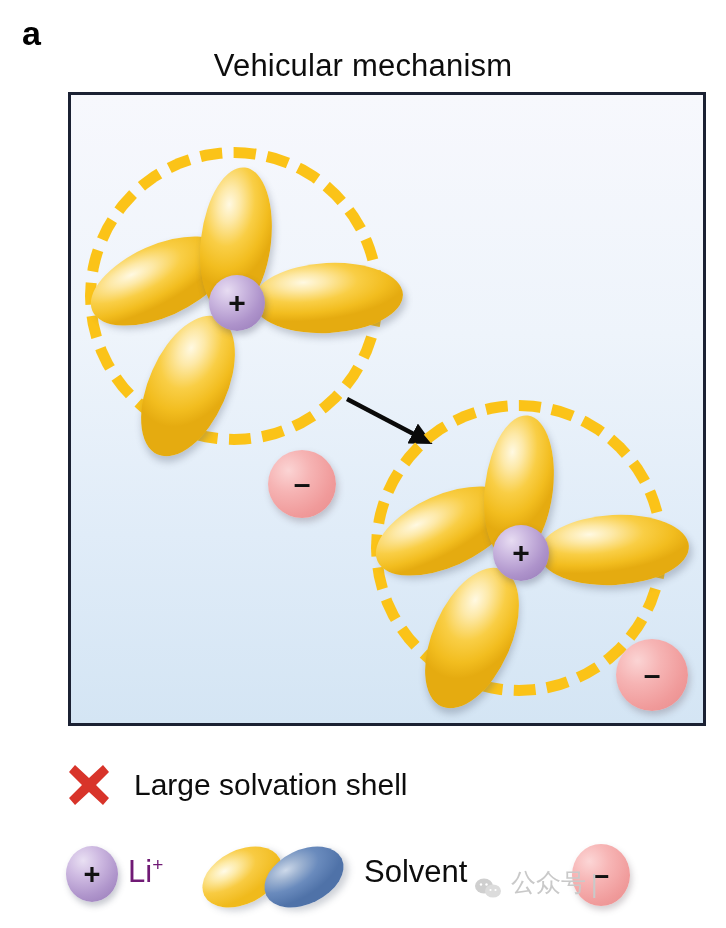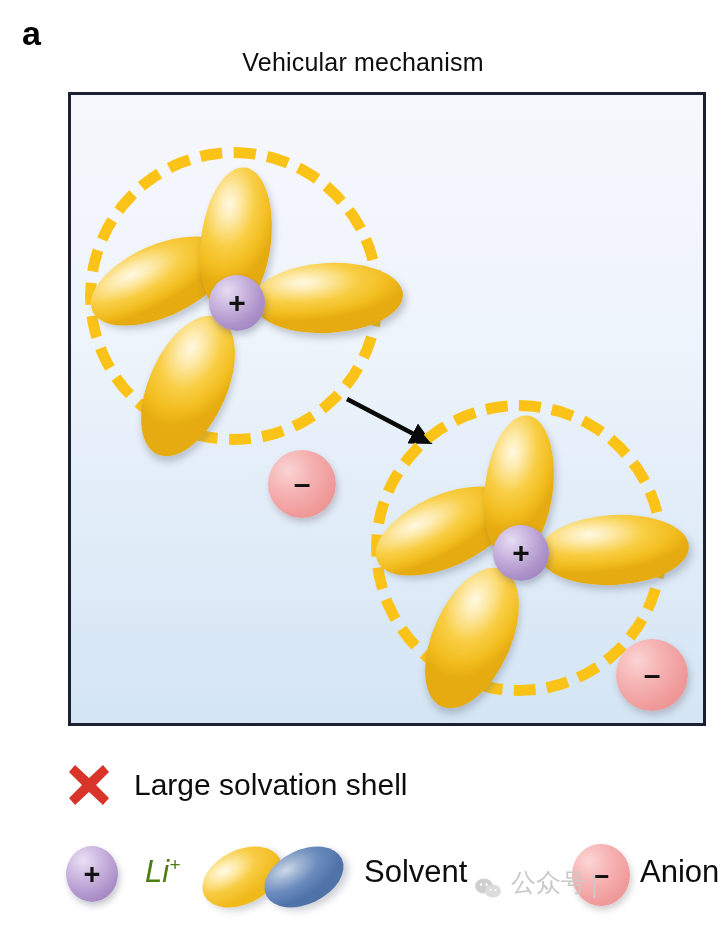--- a/index.html
+++ b/index.html
@@ -27,21 +27,21 @@
     color: #000000;
   }
 
   
   #figure-title {
     position: absolute;
     left: 0;
     top: 48px;
     width: 726px;
     text-align: center;
-    font-size: 25px;
+    font-size: 31px;
     font-weight: normal;
     letter-spacing: .2px;
     color: #0d0d0d;
   }
 
   
   #illustration-panel {
     position: absolute;
     left: 68px;
     top: 92px;
@@ -184,25 +184,24 @@
     box-shadow: 2px 4px 6px rgba(70,75,100,.30);
     display: flex;
     align-items: center;
     justify-content: center;
     font-size: 29px;
     font-weight: bold;
     color: #111111;
   }
   #legend-cation-label {
     position: absolute;
-    left: 79px;
+    left: 62px;
     top: 16px;
     font-size: 31px;
-    color: #4d7c0f;
-    font-style: italic;
+    color: #701a75;
   }
   #legend-cation-label sup { font-size: 19px; }
 
   .legend-swatch-solvent {
     position: absolute;
     top: 12px;
     width: 84px;
     height: 54px;
     border-radius: 50%;
     transform: rotate(-26deg);
@@ -324,21 +323,20 @@
 
     <div id="legend-cation-label"><span>Li</span><sup>+</sup></div>
 
     <div id="legend-solvent-yellow" class="legend-swatch-solvent"></div>
     <div id="legend-solvent-blue" class="legend-swatch-solvent"></div>
 
     <div id="legend-solvent-label">Solvent</div>
 
     <div class="legend-swatch-anion">–</div>
 
-    <div id="legend-anion-label">Anion</div>
   </div>
 </div>
 
 <div id="watermark">
   <svg id="watermark-logo" viewBox="0 0 28 22">
     <ellipse cx="10" cy="9" rx="9" ry="7.5" fill="#cfcfcf"></ellipse>
     <ellipse cx="19" cy="14" rx="8" ry="6.6" fill="#dcdcdc"></ellipse>
     <circle cx="7" cy="7.5" r="1.2" fill="#ffffff"></circle>
     <circle cx="12.5" cy="7.5" r="1.2" fill="#ffffff"></circle>
     <circle cx="16.5" cy="13" r="1.05" fill="#ffffff"></circle>

